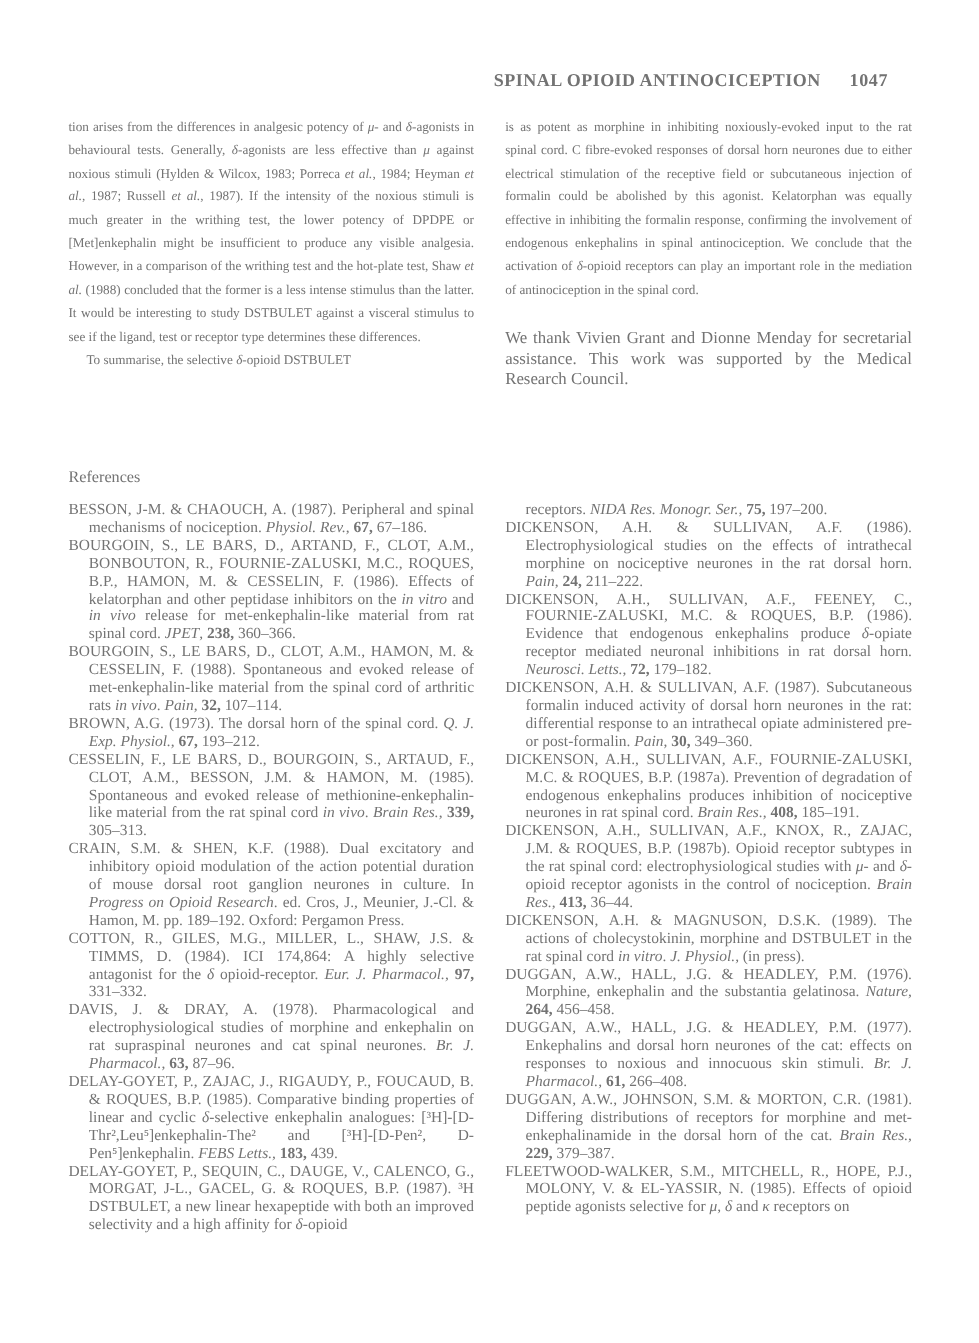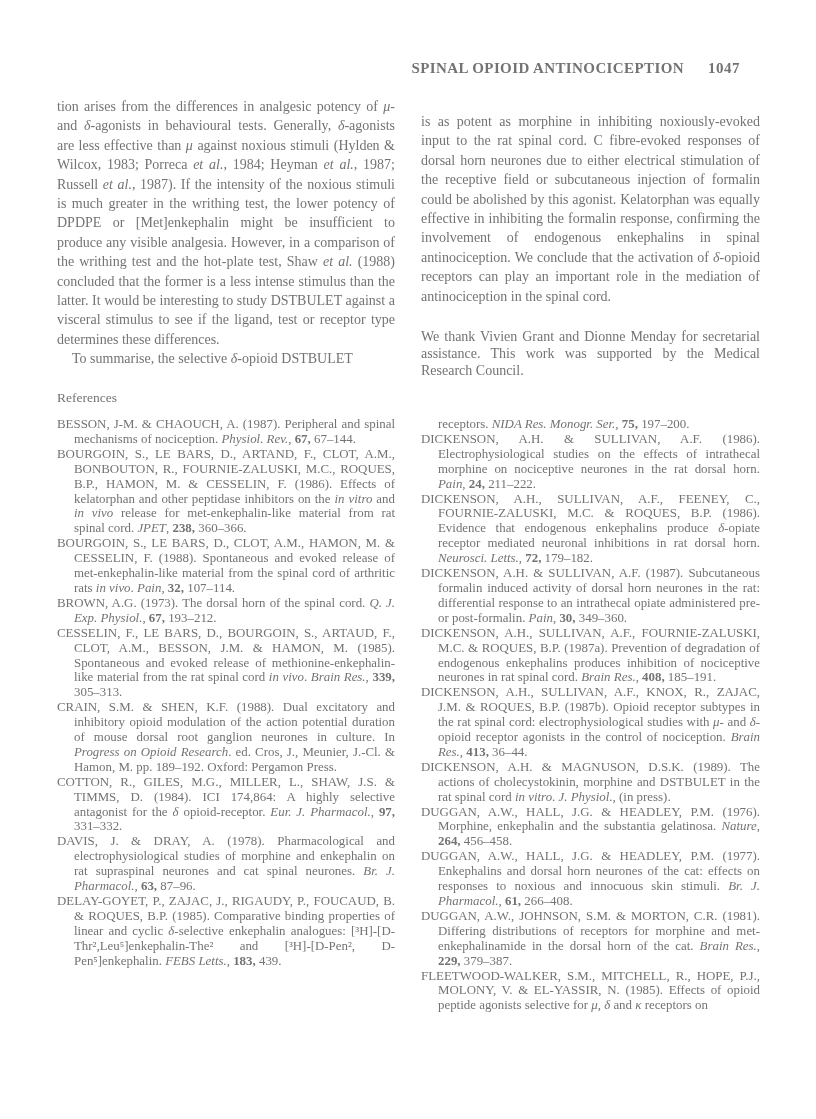--- a/index.html
+++ b/index.html
@@ -16,24 +16,24 @@
     top:60px;left:57px;width:683px;
     text-align:right;
     font-weight:bold;
     font-size:15px;
     letter-spacing:.4px;
     white-space:nowrap;
   }
   .rh-page{margin-left:24px;letter-spacing:.5px;}
   .col{position:absolute;}
   .body-left{top:97px;left:57px;width:338px;}
-  .body-right{top:112px;left:421px;width:339px;}
+  .body-right{top:97px;left:421px;width:339px;}
   .body-p{
     margin:0;
-    font-size:14px;
+    font-size:11px;
     line-height:19.4px;
     text-align:justify;
     font-family:Liberation Serif, serif;
   }
   .indent{text-indent:15px;}
   .ack{
     margin:22px 0 0 0;
     font-size:14px;
     line-height:17px;
     text-align:justify;
@@ -74,29 +74,30 @@
   </div>
 
   <div class="col body-right">
     <p class="body-p"><span>is as potent as morphine in inhibiting noxiously-evoked input to the rat spinal cord. C fibre-evoked responses of dorsal horn neurones due to either electrical stimulation of the receptive field or subcutaneous injection of formalin could be abolished by this agonist. Kelatorphan was equally effective in inhibiting the formalin response, confirming the involvement of endogenous enkephalins in spinal antinociception. We conclude that the activation of </span><span class="it">δ</span><span>-opioid receptors can play an important role in the mediation of antinociception in the spinal cord.</span></p>
     <p class="ack"><span>We thank Vivien Grant and Dionne Menday for secretarial assistance. This work was supported by the Medical Research Council.</span></p>
   </div>
 
   <h2 class="refs-heading">References</h2>
 
   <div class="col refs-left">
-      <p class="ref-entry"><span>BESSON, J-M. &amp; CHAOUCH, A. (1987). Peripheral and spinal mechanisms of nociception. </span><span class="it">Physiol. Rev.</span><span>, </span><span class="bd">67,</span><span> 67–144.</span></p>
+      <p class="ref-entry"><span>BESSON, J-M. &amp; CHAOUCH, A. (1987). Peripheral and spinal mechanisms of nociception. </span><span class="it">Physiol. Rev.</span><span>, </span><span class="bd">67,</span><span> 67–186.</span></p>
       <p class="ref-entry"><span>BOURGOIN, S., LE BARS, D., ARTAND, F., CLOT, A.M., BONBOUTON, R., FOURNIE-ZALUSKI, M.C., ROQUES, B.P., HAMON, M. &amp; CESSELIN, F. (1986). Effects of kelatorphan and other peptidase inhibitors on the </span><span class="it">in vitro</span><span> and </span><span class="it">in vivo</span><span> release for met-enkephalin-like material from rat spinal cord. </span><span class="it">JPET</span><span>, </span><span class="bd">238,</span><span> 360–366.</span></p>
       <p class="ref-entry"><span>BOURGOIN, S., LE BARS, D., CLOT, A.M., HAMON, M. &amp; CESSELIN, F. (1988). Spontaneous and evoked release of met-enkephalin-like material from the spinal cord of arthritic rats </span><span class="it">in vivo</span><span>. </span><span class="it">Pain</span><span>, </span><span class="bd">32,</span><span> 107–114.</span></p>
       <p class="ref-entry"><span>BROWN, A.G. (1973). The dorsal horn of the spinal cord. </span><span class="it">Q. J. Exp. Physiol.</span><span>, </span><span class="bd">67,</span><span> 193–212.</span></p>
       <p class="ref-entry"><span>CESSELIN, F., LE BARS, D., BOURGOIN, S., ARTAUD, F., CLOT, A.M., BESSON, J.M. &amp; HAMON, M. (1985). Spontaneous and evoked release of methionine-enkephalin-like material from the rat spinal cord </span><span class="it">in vivo</span><span>. </span><span class="it">Brain Res.</span><span>, </span><span class="bd">339,</span><span> 305–313.</span></p>
       <p class="ref-entry"><span>CRAIN, S.M. &amp; SHEN, K.F. (1988). Dual excitatory and inhibitory opioid modulation of the action potential duration of mouse dorsal root ganglion neurones in culture. In </span><span class="it">Progress on Opioid Research</span><span>. ed. Cros, J., Meunier, J.-Cl. &amp; Hamon, M. pp. 189–192. Oxford: Pergamon Press.</span></p>
       <p class="ref-entry"><span>COTTON, R., GILES, M.G., MILLER, L., SHAW, J.S. &amp; TIMMS, D. (1984). ICI 174,864: A highly selective antagonist for the </span><span class="it">δ</span><span> opioid-receptor. </span><span class="it">Eur. J. Pharmacol.</span><span>, </span><span class="bd">97,</span><span> 331–332.</span></p>
       <p class="ref-entry"><span>DAVIS, J. &amp; DRAY, A. (1978). Pharmacological and electrophysiological studies of morphine and enkephalin on rat supraspinal neurones and cat spinal neurones. </span><span class="it">Br. J. Pharmacol.</span><span>, </span><span class="bd">63,</span><span> 87–96.</span></p>
       <p class="ref-entry"><span>DELAY-GOYET, P., ZAJAC, J., RIGAUDY, P., FOUCAUD, B. &amp; ROQUES, B.P. (1985). Comparative binding properties of linear and cyclic </span><span class="it">δ</span><span>-selective enkephalin analogues: [³H]-[D-Thr²,Leu⁵]enkephalin-The² and [³H]-[D-Pen², D-Pen⁵]enkephalin. </span><span class="it">FEBS Letts.</span><span>, </span><span class="bd">183,</span><span> 439.</span></p>
+      <p class="ref-entry"><span>DELAY-GOYET, P., SEQUIN, C., DAUGE, V., CALENCO, G., MORGAT, J-L., GACEL, G. &amp; ROQUES, B.P. (1987). ³H DSTBULET, a new linear hexapeptide with both an improved selectivity and a high affinity for </span><span class="it">δ</span><span>-opioid</span></p>
     </div>
   <div class="col refs-right">
       <p class="ref-entry continuation"><span>receptors. </span><span class="it">NIDA Res. Monogr. Ser.</span><span>, </span><span class="bd">75,</span><span> 197–200.</span></p>
       <p class="ref-entry"><span>DICKENSON, A.H. &amp; SULLIVAN, A.F. (1986). Electrophysiological studies on the effects of intrathecal morphine on nociceptive neurones in the rat dorsal horn. </span><span class="it">Pain</span><span>, </span><span class="bd">24,</span><span> 211–222.</span></p>
       <p class="ref-entry"><span>DICKENSON, A.H., SULLIVAN, A.F., FEENEY, C., FOURNIE-ZALUSKI, M.C. &amp; ROQUES, B.P. (1986). Evidence that endogenous enkephalins produce </span><span class="it">δ</span><span>-opiate receptor mediated neuronal inhibitions in rat dorsal horn. </span><span class="it">Neurosci. Letts.</span><span>, </span><span class="bd">72,</span><span> 179–182.</span></p>
       <p class="ref-entry"><span>DICKENSON, A.H. &amp; SULLIVAN, A.F. (1987). Subcutaneous formalin induced activity of dorsal horn neurones in the rat: differential response to an intrathecal opiate administered pre- or post-formalin. </span><span class="it">Pain</span><span>, </span><span class="bd">30,</span><span> 349–360.</span></p>
       <p class="ref-entry"><span>DICKENSON, A.H., SULLIVAN, A.F., FOURNIE-ZALUSKI, M.C. &amp; ROQUES, B.P. (1987a). Prevention of degradation of endogenous enkephalins produces inhibition of nociceptive neurones in rat spinal cord. </span><span class="it">Brain Res.</span><span>, </span><span class="bd">408,</span><span> 185–191.</span></p>
       <p class="ref-entry"><span>DICKENSON, A.H., SULLIVAN, A.F., KNOX, R., ZAJAC, J.M. &amp; ROQUES, B.P. (1987b). Opioid receptor subtypes in the rat spinal cord: electrophysiological studies with </span><span class="it">μ</span><span>- and </span><span class="it">δ</span><span>-opioid receptor agonists in the control of nociception. </span><span class="it">Brain Res.</span><span>, </span><span class="bd">413,</span><span> 36–44.</span></p>
       <p class="ref-entry"><span>DICKENSON, A.H. &amp; MAGNUSON, D.S.K. (1989). The actions of cholecystokinin, morphine and DSTBULET in the rat spinal cord </span><span class="it">in vitro</span><span>. </span><span class="it">J. Physiol.</span><span>, (in press).</span></p>
       <p class="ref-entry"><span>DUGGAN, A.W., HALL, J.G. &amp; HEADLEY, P.M. (1976). Morphine, enkephalin and the substantia gelatinosa. </span><span class="it">Nature</span><span>, </span><span class="bd">264,</span><span> 456–458.</span></p>

